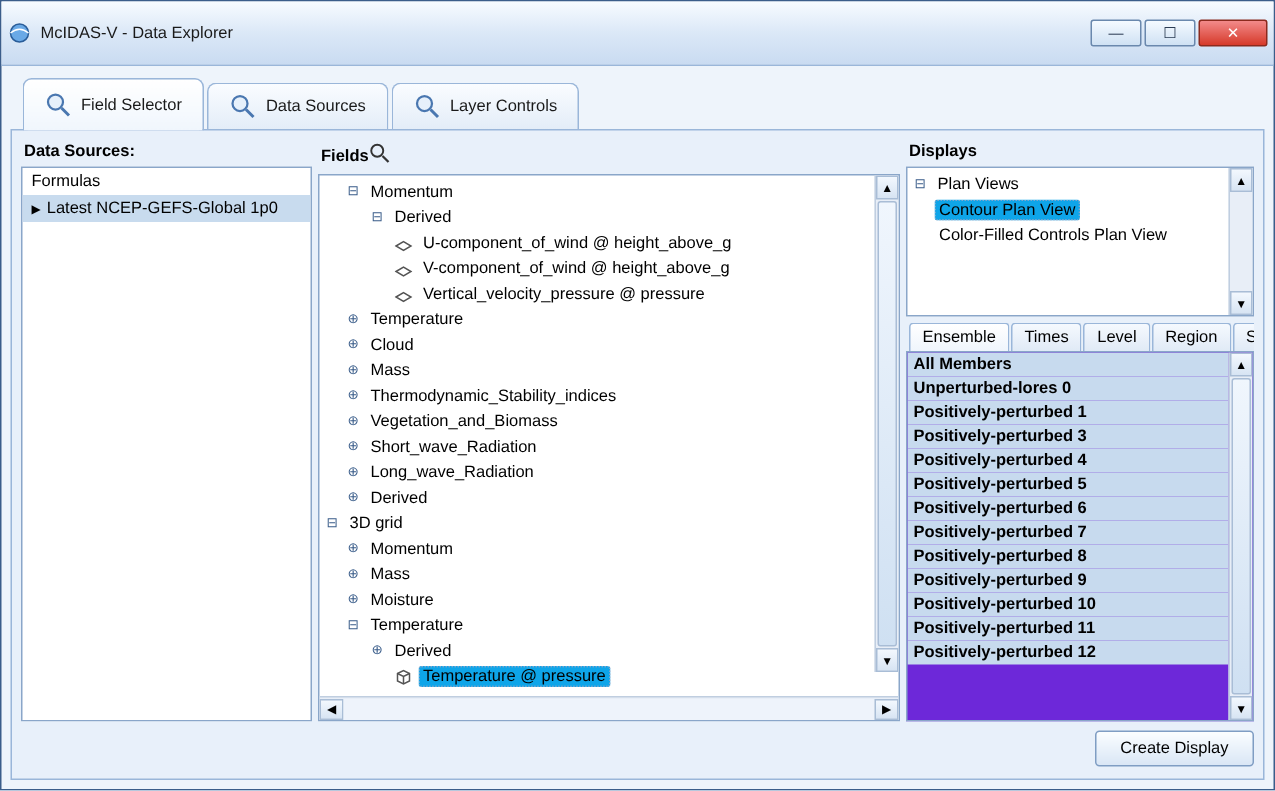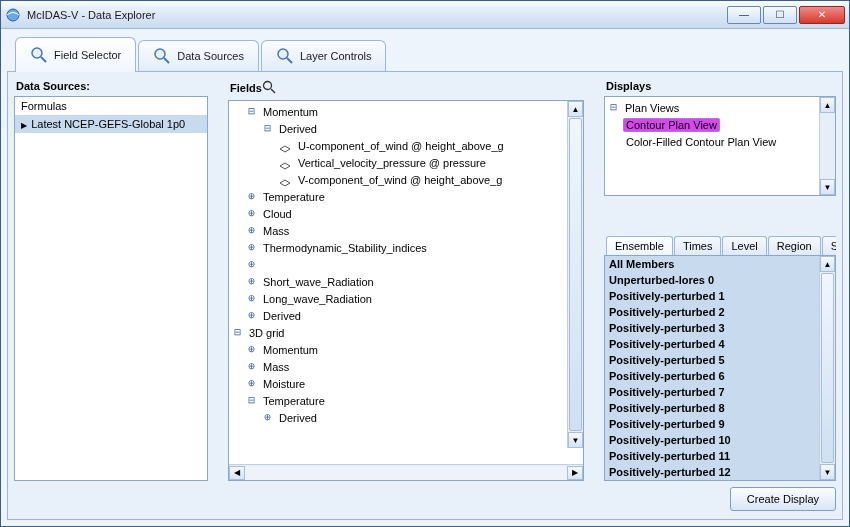--- a/index.html
+++ b/index.html
@@ -1,60 +1,60 @@
 <!DOCTYPE html>
 <html><head>
 <meta charset="utf-8">
 <style>
   * { box-sizing: border-box; font-family: Tahoma, Arial, sans-serif; font-size: 11px; }
   body { margin: 0; background: #d4e4f7; width: 850px; height: 527px; overflow: hidden; }
   .window { width: 850px; height: 527px; border: 1px solid #3b5d8a; background: #eef4fb; display: flex; flex-direction: column; }
-  .titlebar { height: 28px; background: linear-gradient(#f7fbff,#dbe8f7,#c9dbf1); display: flex; align-items: center; padding: 0 4px; border-bottom: 1px solid #9ab6d9; }
+  .titlebar { height: 43px; background: linear-gradient(#f7fbff,#dbe8f7,#c9dbf1); display: flex; align-items: center; padding: 0 4px; border-bottom: 1px solid #9ab6d9; }
   .titlebar .app-icon { width: 16px; height: 16px; margin-right: 6px; }
   .titlebar .title { flex: 1; color: #1a1a1a; }
   .win-btns { display: flex; gap: 2px; }
   .win-btn { width: 34px; height: 18px; border: 1px solid #6a88ad; border-radius: 2px; background: linear-gradient(#f5faff,#cfe1f3); display: flex; align-items: center; justify-content: center; font-size: 10px; color: #2a3a52; cursor: pointer; }
   .win-btn.close { background: linear-gradient(#f28a8a,#d63a2a); color: #fff; border-color: #8b2a1e; width: 46px; }
   .content { flex: 1; padding: 6px; display: flex; flex-direction: column; overflow: hidden; }
   .tabstrip { display: flex; align-items: flex-end; gap: 2px; padding-left: 8px; height: 36px; }
   .tab { background: linear-gradient(#fafcff,#e3edf8); border: 1px solid #9ab6d9; border-bottom: none; border-radius: 6px 6px 0 0; padding: 6px 14px; display: flex; align-items: center; gap: 6px; color: #1a1a1a; cursor: pointer; }
   .tab.active { background: linear-gradient(#ffffff,#f0f6fd); position: relative; top: 1px; padding-top: 8px; padding-bottom: 8px; }
   .tab .tab-icon { width: 18px; height: 18px; }
   .main-panel { flex: 1; border: 1px solid #9ab6d9; background: #e8f0fa; padding: 6px; display: flex; flex-direction: column; overflow: hidden; }
-  .columns { flex: 1; display: flex; gap: 20px; overflow: hidden; }
+  .columns { flex: 1; display: flex; gap: 4px; overflow: hidden; }
   .col { display: flex; flex-direction: column; overflow: hidden; }
   .col.ds { width: 194px; }
   .col.fields { flex: 1; }
   .col.right { width: 232px; justify-content: space-between; }
   .section-hdr { font-weight: bold; color: #000; padding: 2px 2px 4px 2px; }
   .list-box, .tree-box { flex: 1; border: 1px solid #8aa6c9; background: #fff; overflow: auto; position: relative; }
   .fields-hdr { display: flex; align-items: center; justify-content: flex-start; font-weight: bold; padding: 2px 4px 4px 2px; }
   .ds-item { padding: 3px 6px; color: #000; cursor: pointer; }
   .ds-item.selected { background: #c8dbee; }
   .ds-item.selected::before { content: "▶"; font-size: 8px; margin-right: 4px; }
   .tree { padding: 2px 2px 2px 4px; white-space: nowrap; }
   .node { display: flex; align-items: center; height: 17px; }
   .node .hnd { width: 9px; height: 9px; color: #3a5d8a; font-size: 9px; margin-right: 4px; line-height: 9px; text-align: center; cursor: pointer; }
   .node .lbl { padding: 1px 3px; border-radius: 2px; }
-  .node .lbl.sel { background: #d946ef; border: 1px dotted #82a6cc; padding: 0 2px; color: #000; }
+  .node .lbl.sel { background: #0ea5e9; border: 1px dotted #82a6cc; padding: 0 2px; color: #000; }
   .node .leaf-ic { width: 12px; height: 8px; margin-right: 4px; display: inline-block; }
   .leaf-ic svg { vertical-align: middle; }
   .ind1 { padding-left: 14px; } .ind2 { padding-left: 30px; } .ind3 { padding-left: 46px; }
   .hscroll { height: 16px; border-top: 1px solid #c0cee0; background: #e8eef7; display: flex; align-items: center; }
   .hscroll .arrow { width: 16px; height: 14px; border: 1px solid #a9bdd6; background: linear-gradient(#f3f8fe,#d7e4f3); display: flex; align-items: center; justify-content: center; font-size: 8px; cursor: pointer; }
   .hscroll .track { flex: 1; height: 14px; background: #eef3fb; }
   .vscroll { position: absolute; right: 0; top: 0; bottom: 16px; width: 16px; background: #e8eef7; border-left: 1px solid #c0cee0; display: flex; flex-direction: column; }
   .vscroll .arrow { height: 16px; border: 1px solid #a9bdd6; background: linear-gradient(#f3f8fe,#d7e4f3); display: flex; align-items: center; justify-content: center; font-size: 8px; cursor: pointer; }
   .vscroll .thumb { flex: 1; margin: 1px; background: linear-gradient(#f0f6fd,#cfe0f2); border: 1px solid #a9bdd6; border-radius: 2px; }
   .right .displays-box { height: 100px; border: 1px solid #8aa6c9; background: #fff; overflow: hidden; position: relative; }
   .displays-box .tree { padding: 2px 4px; }
   .subtabs { display: flex; padding: 4px 2px 0 2px; }
-  .subtab { border: 1px solid #9ab6d9; border-bottom: none; background: linear-gradient(#f5f9fe,#e0eaf6); padding: 3px 8px; border-radius: 3px 3px 0 0; margin-right: 1px; cursor: pointer; margin-top: 36px; }
+  .subtab { border: 1px solid #9ab6d9; border-bottom: none; background: linear-gradient(#f5f9fe,#e0eaf6); padding: 3px 8px; border-radius: 3px 3px 0 0; margin-right: 1px; cursor: pointer; }
   .subtab.active { background: linear-gradient(#ffffff,#eff5fc); font-weight: normal; }
-  .members-box { flex: 1; border: 1px solid #8aa6c9; background: #ef4444; overflow: hidden; position: relative; }
+  .members-box { flex: 1; border: 1px solid #8aa6c9; background: #6d28d9; overflow: hidden; position: relative; }
   .members-list { position: absolute; inset: 0 16px 0 0; overflow: hidden; }
   .member { padding: 1px 4px; font-weight: bold; color: #000; background:#c7daee; border-bottom:0; height:16px; line-height:15px; }
   .bottom-bar { display: flex; justify-content: flex-end; padding: 6px 0 2px 0; }
   .btn { border: 1px solid #7f9dc3; background: linear-gradient(#fafdff,#d9e6f5); padding: 5px 16px; border-radius: 3px; cursor: pointer; }
   .mag { display: inline-block; }
   .cube-ic { width:12px; height:12px; margin-right:4px; }
   .inner-tree-wrap { position:absolute; inset:0 0 16px 0; overflow:hidden; }
   .inner-tree-wrap2 { position:absolute; inset:0 16px 0 0; overflow:hidden; }
 </style>
 </head>
@@ -135,46 +135,47 @@
                 <div class="node ind3">
                       <span class="leaf-ic"><svg width="12" height="8">
                           <path d="M1 4 L6 1 L11 4 L6 7 Z" fill="#fff" stroke="#555"></path>
                         </svg></span>
                       <span class="lbl">U-component_of_wind @ height_above_g</span>
                     </div>
                 <div class="node ind3">
                       <span class="leaf-ic"><svg width="12" height="8">
                           <path d="M1 4 L6 1 L11 4 L6 7 Z" fill="#fff" stroke="#555"></path>
                         </svg></span>
-                      <span class="lbl">Vertical_velocity_pressure @ pressure</span>
+                      <span class="lbl">V-component_of_wind @ height_above_g</span>
                     </div>
                 <div class="node ind3">
                       <span class="leaf-ic"><svg width="12" height="8">
                           <path d="M1 4 L6 1 L11 4 L6 7 Z" fill="#fff" stroke="#555"></path>
                         </svg></span>
-                      <span class="lbl">V-component_of_wind @ height_above_g</span>
+                      <span class="lbl">Vertical_velocity_pressure @ pressure</span>
                     </div>
                 <div class="node ind1">
                       <span class="hnd">⊕</span>
                       <span class="lbl">Temperature</span>
                     </div>
                 <div class="node ind1">
                       <span class="hnd">⊕</span>
                       <span class="lbl">Cloud</span>
                     </div>
                 <div class="node ind1">
                       <span class="hnd">⊕</span>
                       <span class="lbl">Mass</span>
                     </div>
                 <div class="node ind1">
                       <span class="hnd">⊕</span>
                       <span class="lbl">Thermodynamic_Stability_indices</span>
                     </div>
                 <div class="node ind1">
                       <span class="hnd">⊕</span>
+                      <span class="lbl">Vegetation_and_Biomass</span>
                     </div>
                 <div class="node ind1">
                       <span class="hnd">⊕</span>
                       <span class="lbl">Short_wave_Radiation</span>
                     </div>
                 <div class="node ind1">
                       <span class="hnd">⊕</span>
                       <span class="lbl">Long_wave_Radiation</span>
                     </div>
                 <div class="node ind1">
@@ -198,20 +199,27 @@
                       <span class="lbl">Moisture</span>
                     </div>
                 <div class="node ind1">
                       <span class="hnd">⊟</span>
                       <span class="lbl">Temperature</span>
                     </div>
                 <div class="node ind2">
                       <span class="hnd">⊕</span>
                       <span class="lbl">Derived</span>
                     </div>
+                <div class="node ind3">
+                  <span class="cube-ic"><svg width="12" height="12" viewBox="0 0 12 12">
+                          <path d="M2 4 L6 2 L10 4 L10 9 L6 11 L2 9 Z" fill="#fff" stroke="#555"></path>
+                          <path d="M2 4 L6 6 L10 4 M6 6 L6 11" stroke="#555" fill="none"></path>
+                        </svg></span>
+                  <span class="lbl sel">Temperature @ pressure</span>
+                </div>
               </div>
               </div>
               <div class="vscroll">
                 <div class="arrow">▲</div>
                 <div class="thumb"></div>
                 <div class="arrow">▼</div>
               </div>
             </div>
             <div class="hscroll" style="position:absolute;left:0;right:0;bottom:0">
               <div class="arrow">◀</div>
@@ -227,21 +235,21 @@
             <div style="position:absolute; inset:0 16px 0 0;">
             <div class="tree">
               <div class="node">
                     <span class="hnd">⊟</span>
                     <span class="lbl">Plan Views</span>
                   </div>
               <div class="node ind1">
                     <span class="lbl sel">Contour Plan View</span>
                   </div>
               <div class="node ind1">
-                    <span class="lbl">Color-Filled Contour Plan View</span>
+                    <span class="lbl">Color-Filled Controls Plan View</span>
                   </div>
             </div>
             </div>
             <div class="vscroll" style="bottom:0">
               <div class="arrow">▲</div>
               <div style="flex:1"></div>
               <div class="arrow">▼</div>
             </div>
           </div>
 
@@ -251,21 +259,20 @@
             <div class="subtab">Level</div>
             <div class="subtab">Region</div>
             <div class="subtab">Stride</div>
           </div>
 
           <div class="members-box">
             <div class="members-list">
               <div class="member">All Members</div>
               <div class="member">Unperturbed-lores 0</div>
               <div class="member">Positively-perturbed 1</div>
-              <div class="member">Positively-perturbed 2</div>
               <div class="member">Positively-perturbed 3</div>
               <div class="member">Positively-perturbed 4</div>
               <div class="member">Positively-perturbed 5</div>
               <div class="member">Positively-perturbed 6</div>
               <div class="member">Positively-perturbed 7</div>
               <div class="member">Positively-perturbed 8</div>
               <div class="member">Positively-perturbed 9</div>
               <div class="member">Positively-perturbed 10</div>
               <div class="member">Positively-perturbed 11</div>
               <div class="member">Positively-perturbed 12</div>

